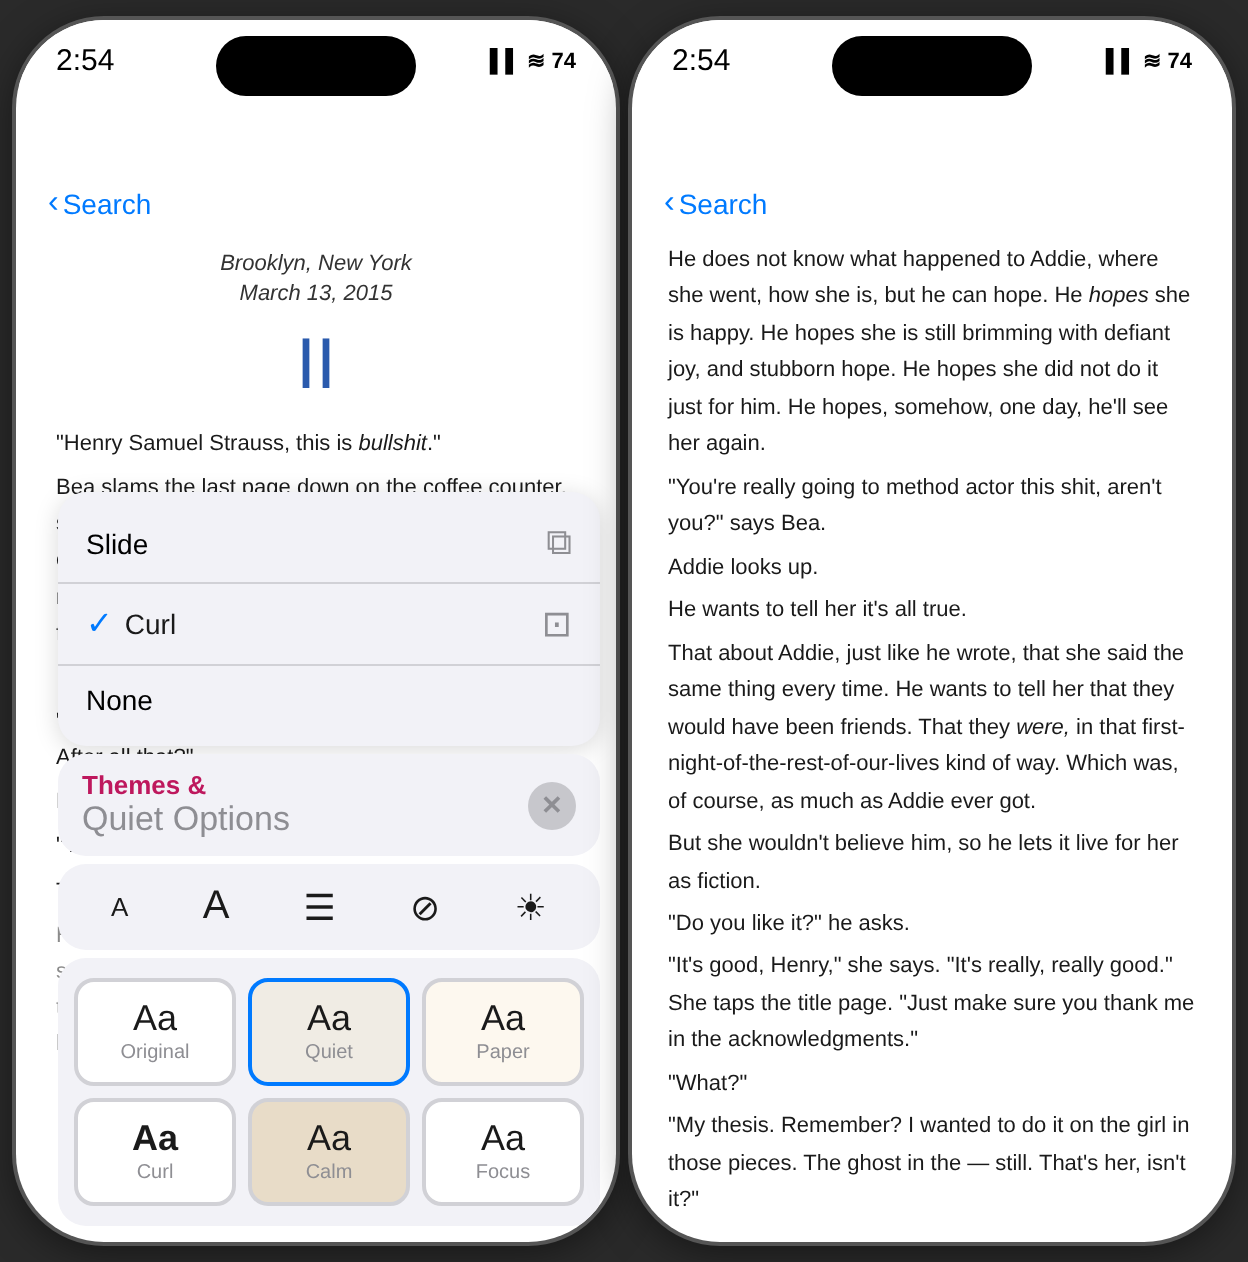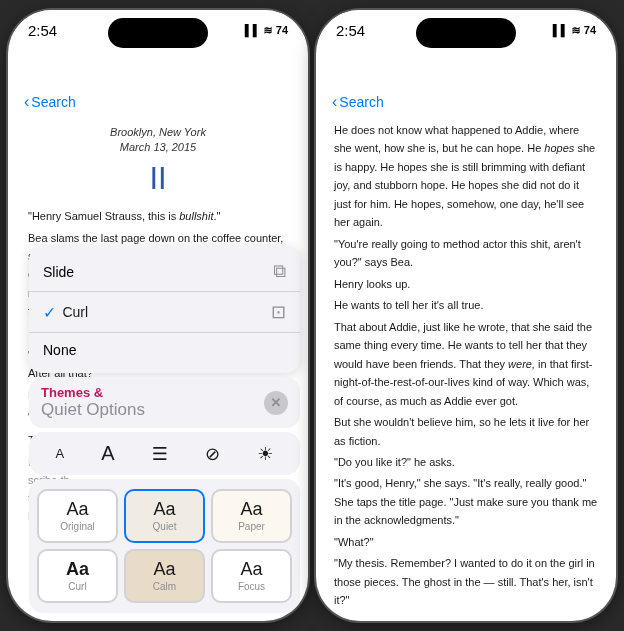--- a/index.html
+++ b/index.html
@@ -105,21 +105,21 @@
     }
 
     .book-location {
       font-style: italic;
       font-size: 11px;
       color: #333;
       line-height: 1.4;
     }
 
     .chapter-numeral {
-      font-size: 31px;
+      font-size: 36px;
       color: #2a5aad;
       font-weight: 300;
       line-height: 1.2;
       margin: 4px 0;
     }
 
     .book-text {
       font-size: 11px;
       line-height: 1.65;
       color: #1a1a1a;
@@ -455,21 +455,21 @@
     <div class="nav-bar">
       <span class="nav-back">
         <span class="chevron-left">‹</span>
         <span>Search</span>
       </span>
     </div>
 
     <div class="right-book-content">
       <p>He does not know what happened to Addie, where she went, how she is, but he can hope. He <em>hopes</em> she is happy. He hopes she is still brimming with defiant joy, and stubborn hope. He hopes she did not do it just for him. He hopes, somehow, one day, he'll see her again.</p>
       <p>"You're really going to method actor this shit, aren't you?" says Bea.</p>
-      <p>Henry looks up.</p>
+      <p>Addie looks up.</p>
       <p>He wants to tell her it's all true.</p>
       <p>That about Addie, just like he wrote, that she said the same thing every time. He wants to tell her that they would have been friends. That they <em>were,</em> in that first-night-of-the-rest-of-our-lives kind of way. Which was, of course, as much as Addie ever got.</p>
       <p>But she wouldn't believe him, so he lets it live for her as fiction.</p>
       <p>"Do you like it?" he asks.</p>
       <p>"It's good, Henry," she says. "It's really, really good." She taps the title page. "Just make sure you thank me in the acknowledgments."</p>
       <p>"What?"</p>
       <p>"My thesis. Remember? I wanted to do it on the girl in those pieces. The ghost in the — still. That's her, isn't it?"</p>
 
     </div>
 

